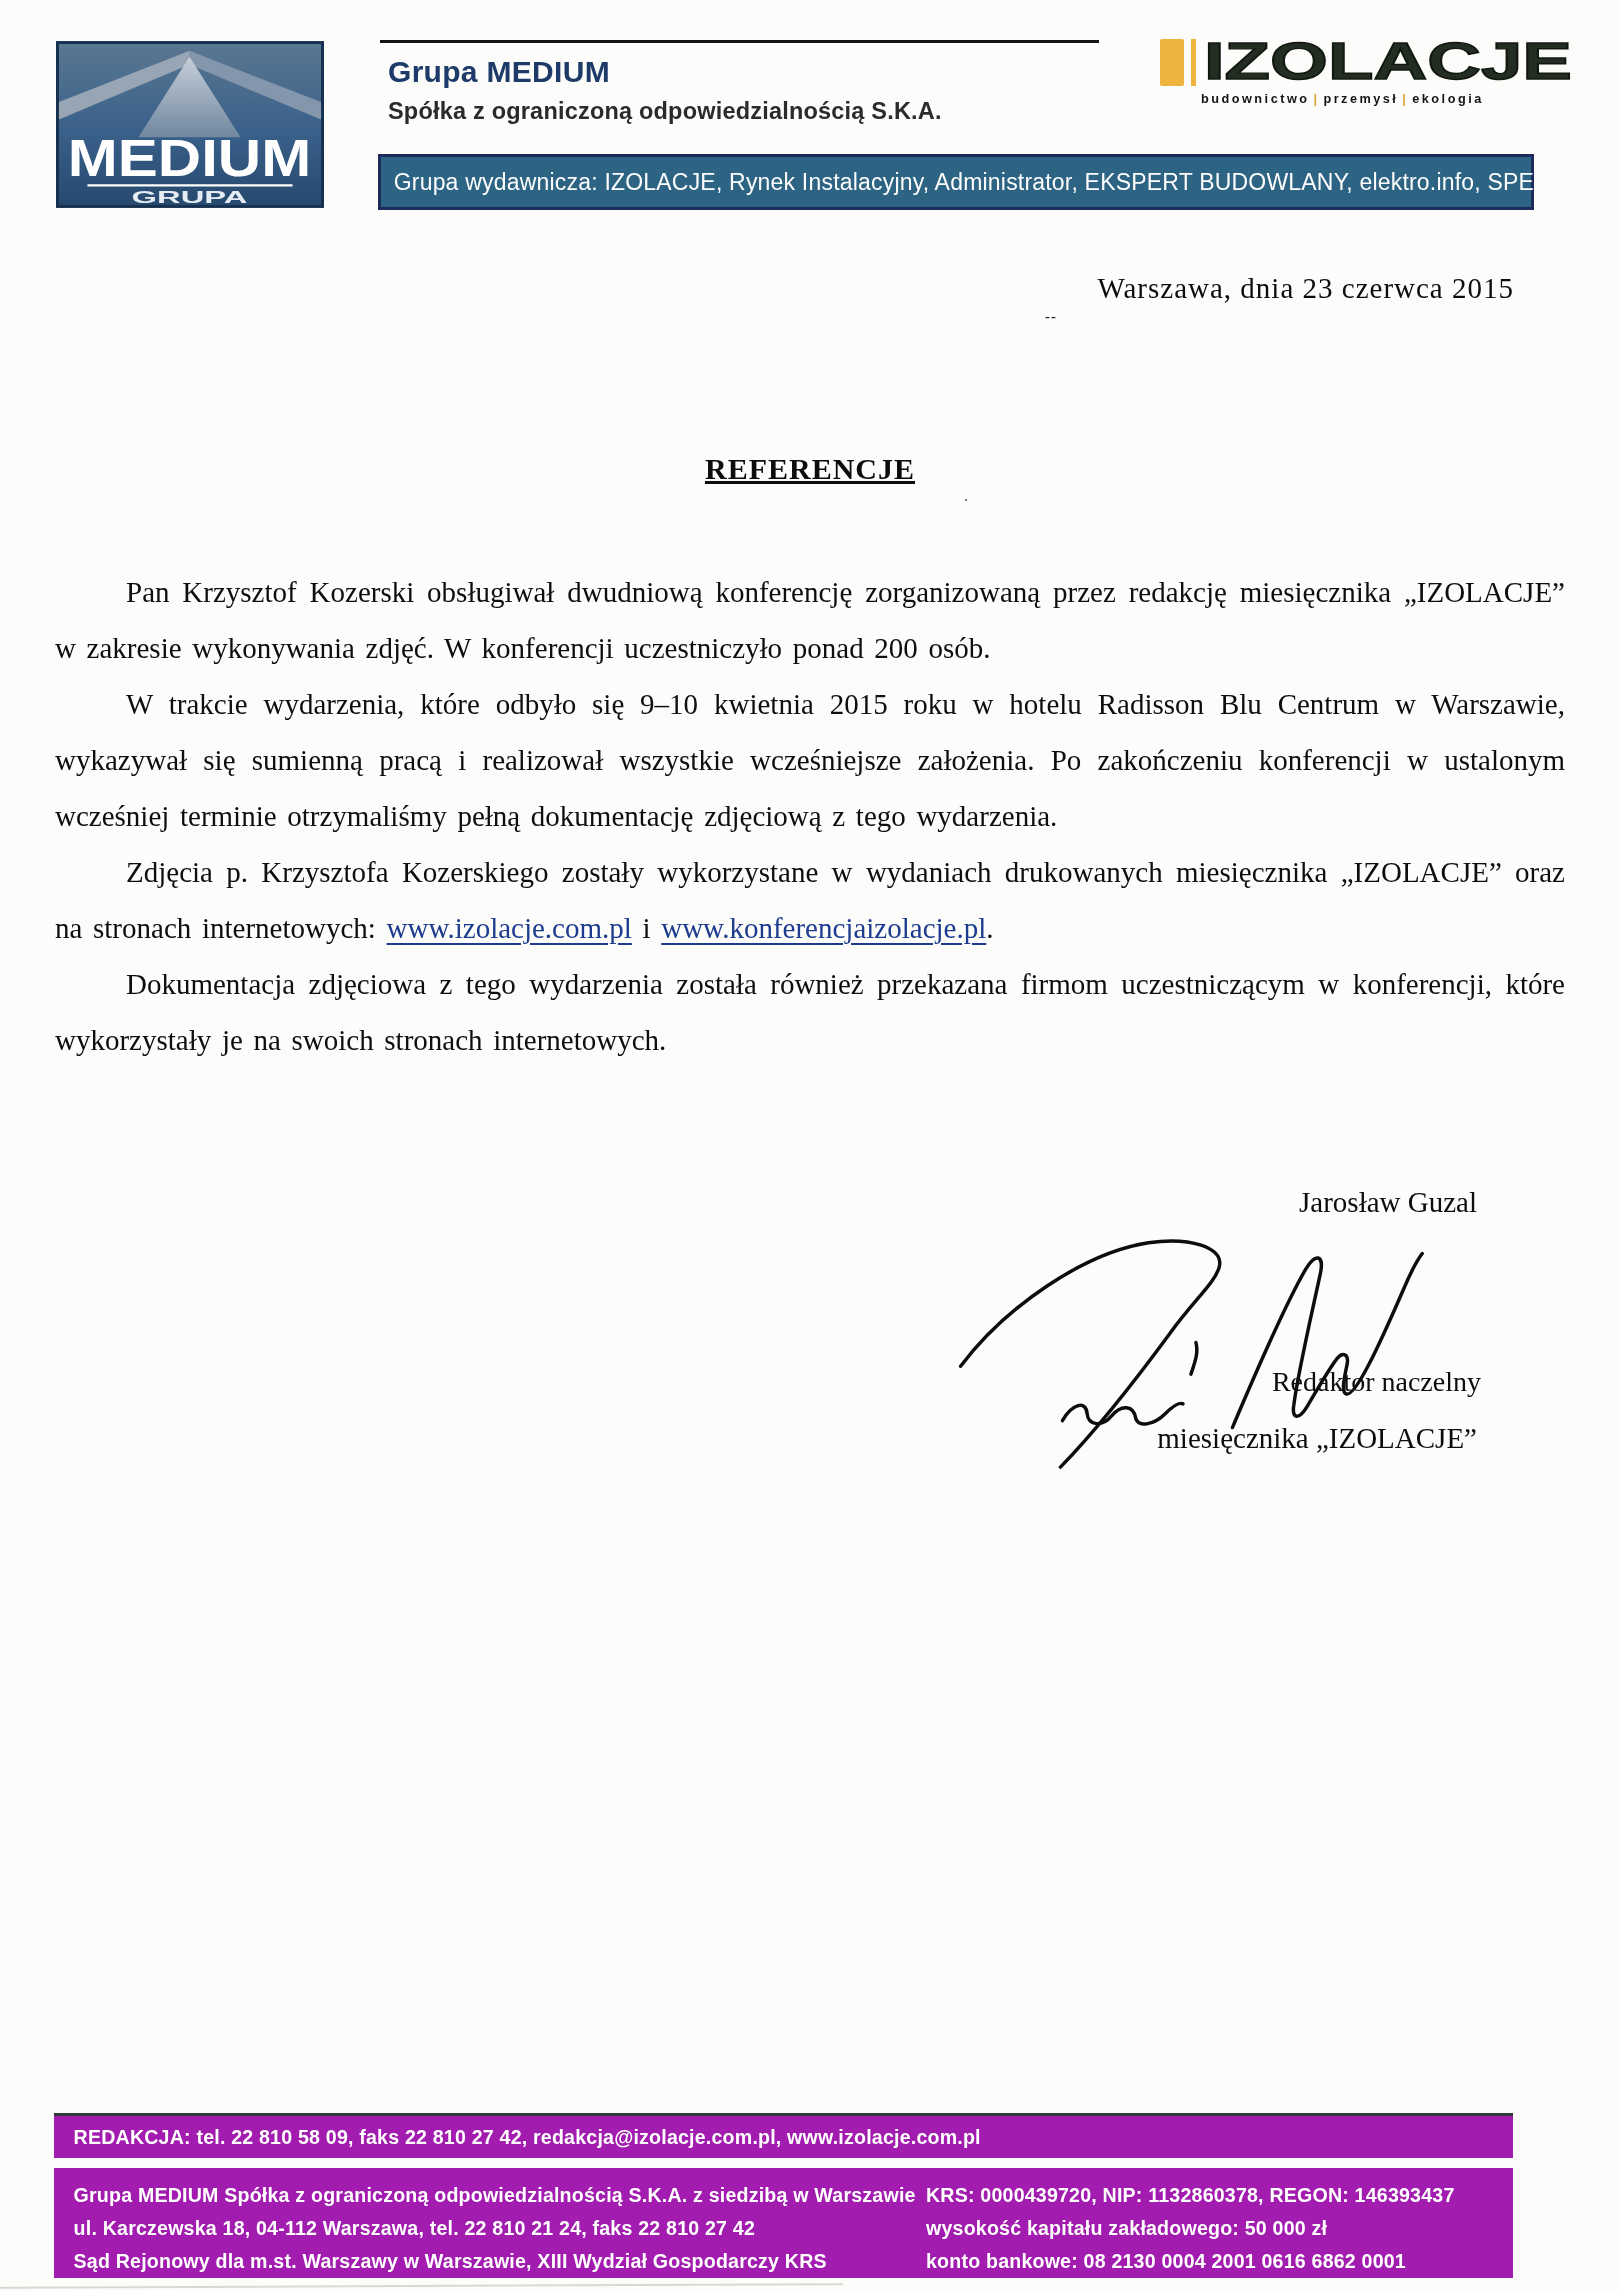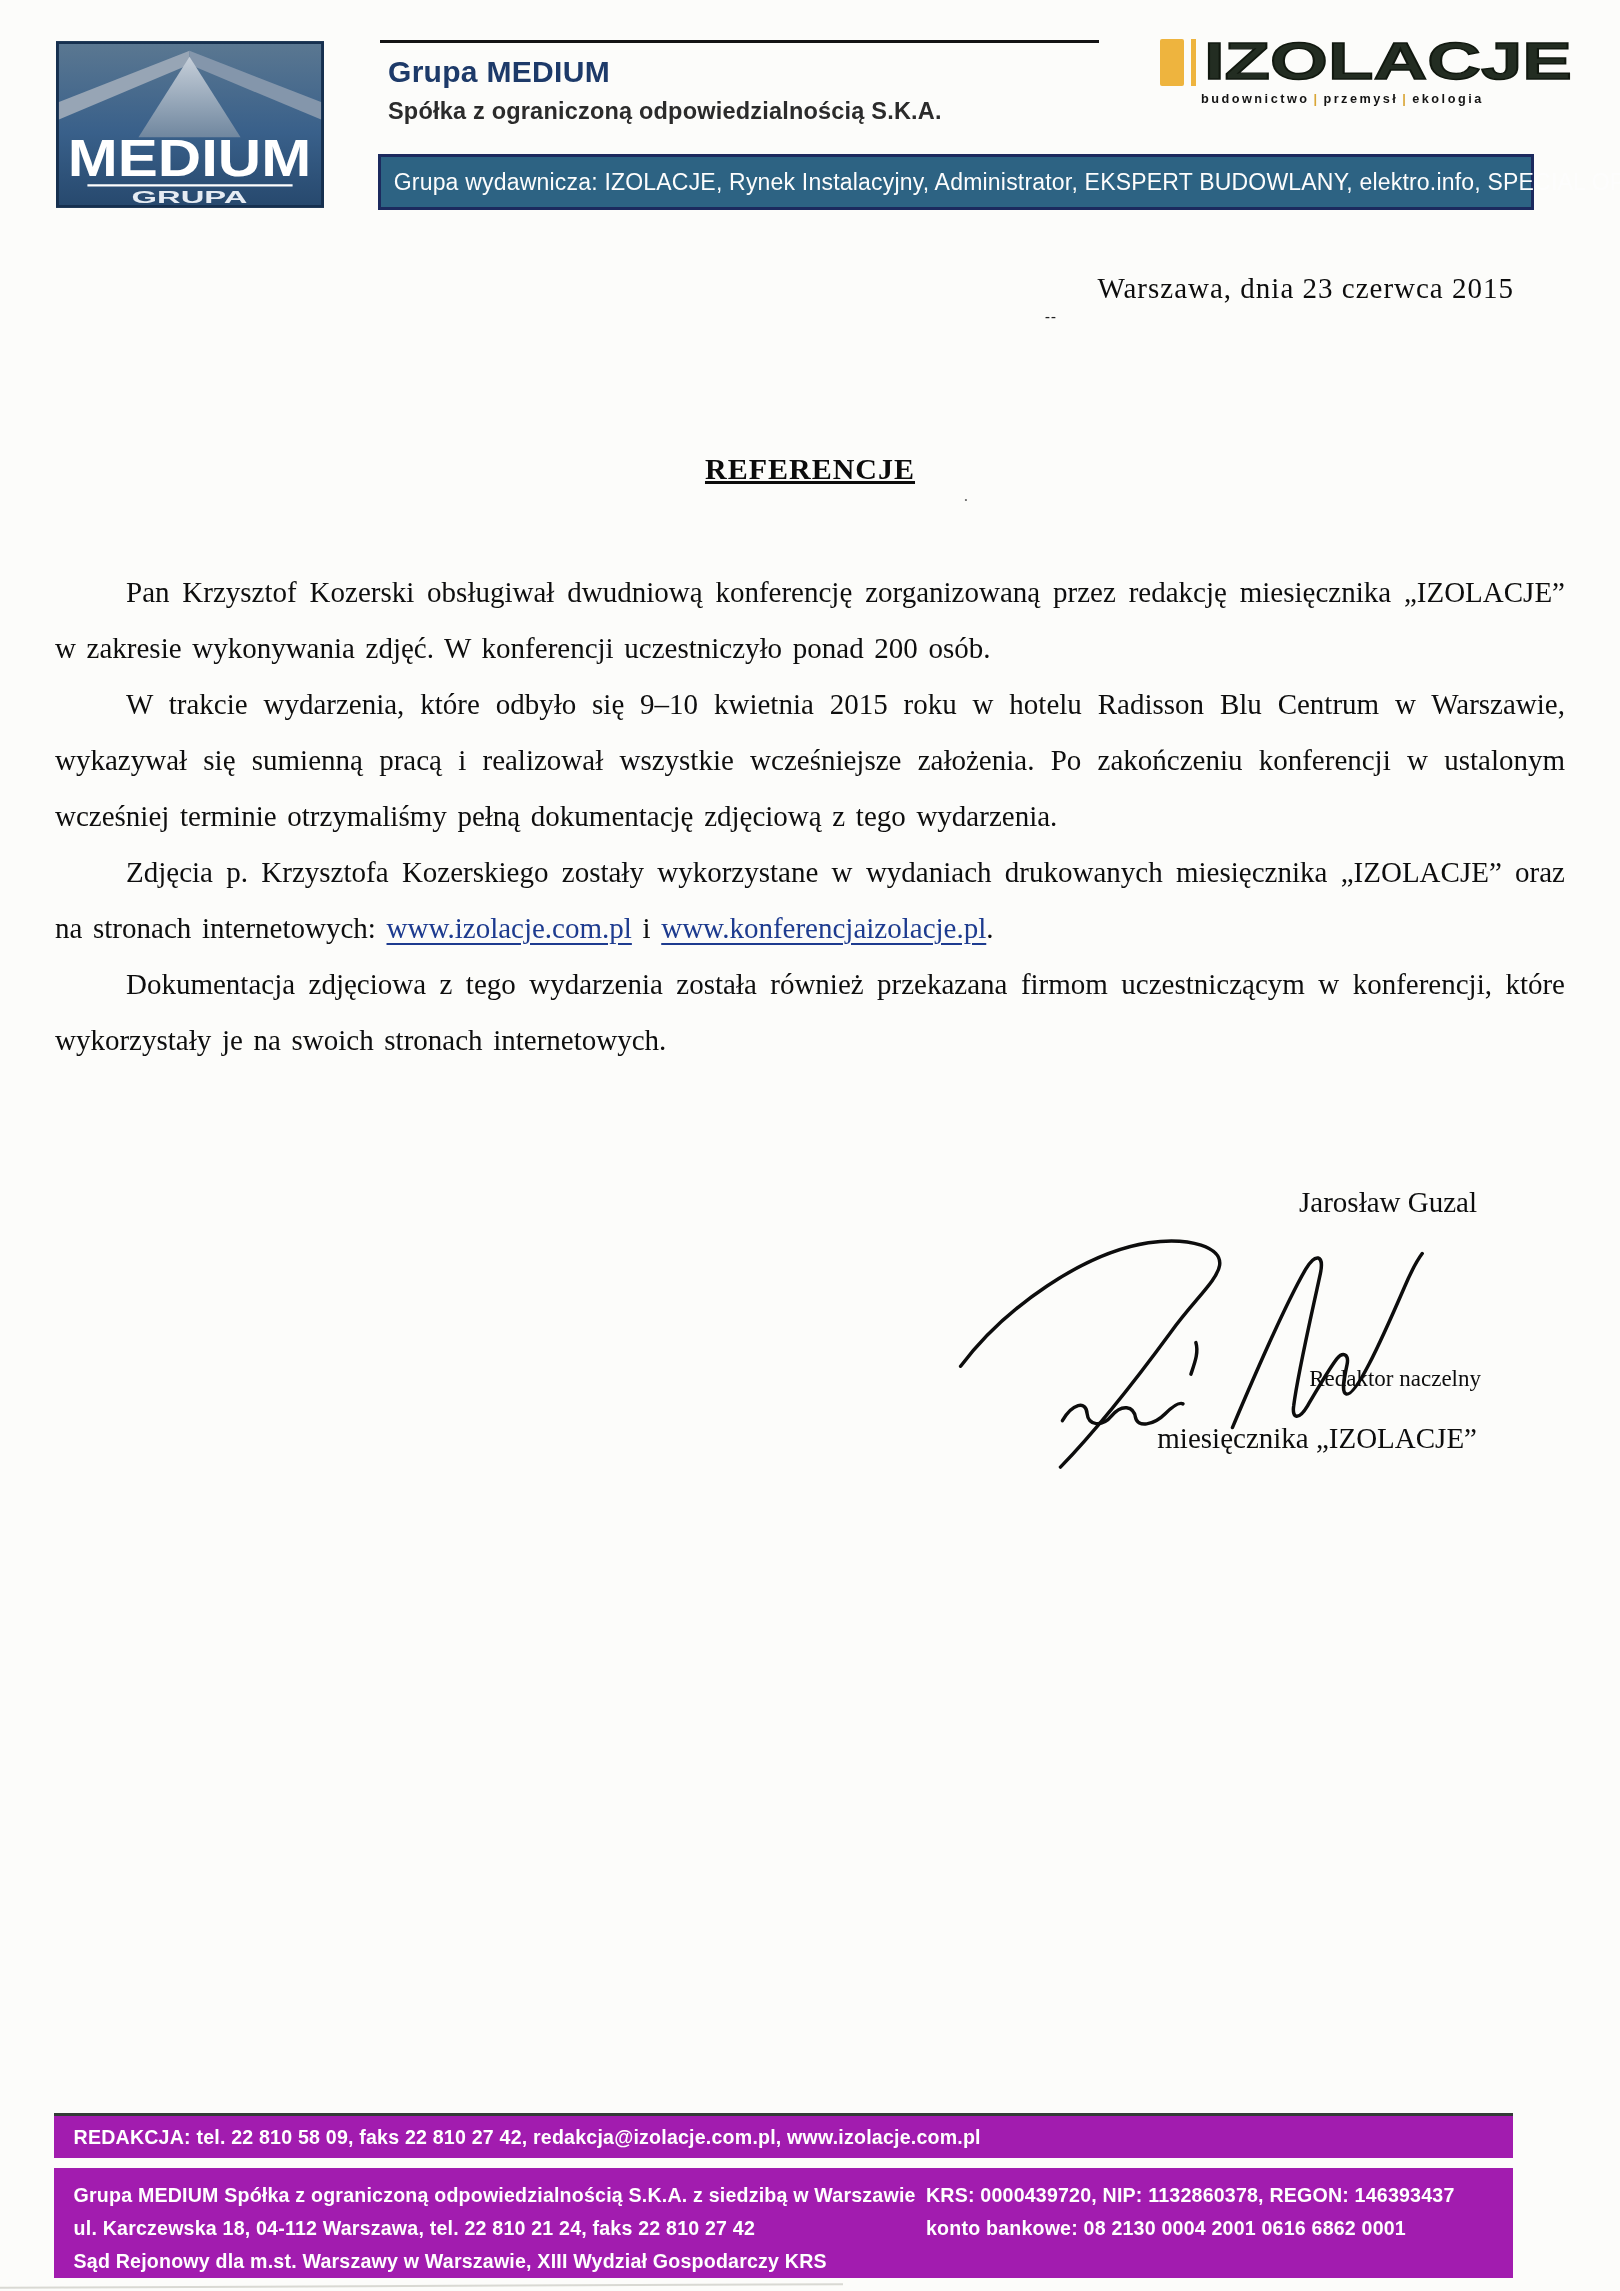--- a/index.html
+++ b/index.html
@@ -57,21 +57,21 @@
   .body-text{
     position:absolute;left:55px;top:564px;width:1510px;
     font-size:29px;line-height:56px;color:#0e0e0e;
     text-align:justify;word-spacing:3.4px;
   }
   .body-text p{margin:0;text-indent:71px;}
   .doc-link{color:#1d3b8f;text-decoration:underline;text-decoration-thickness:2px;text-underline-offset:4.9px;cursor:pointer;}
   
   .sig-name{position:absolute;right:143px;top:1186px;font-size:29px;color:#0d0d0d;}
   .sig-svg{position:absolute;left:933px;top:1218px;}
-  .sig-role1{position:absolute;right:139px;top:1366px;font-size:23px;color:#0d0d0d;margin-left:39px;}
+  .sig-role1{position:absolute;right:139px;top:1366px;font-size:28px;color:#0d0d0d;margin-left:39px;}
   .sig-role2{position:absolute;right:143px;top:1422px;font-size:29px;color:#0d0d0d;}
   
   .footer-bar{
     position:absolute;left:54px;width:1459px;
     background:#a21caf;color:#ffffff;
     font-family:"Liberation Sans","DejaVu Sans",sans-serif;
     font-weight:bold;font-size:19.6px;letter-spacing:0.2px;
     box-sizing:border-box;
   }
   .bar-redakcja{top:2113px;height:45px;border-top:3.9px solid #333b36;display:flex;align-items:center;padding-left:19.6px;white-space:nowrap;}
@@ -157,20 +157,21 @@
   </div>
 
   <div class="footer-bar bar-company">
     <div class="bar-col-left">
       <div>Grupa MEDIUM Spółka z ograniczoną odpowiedzialnością S.K.A. z siedzibą w Warszawie</div>
       <div>ul. Karczewska 18, 04-112 Warszawa, tel. 22 810 21 24, faks 22 810 27 42</div>
       <div>Sąd Rejonowy dla m.st. Warszawy w Warszawie, XIII Wydział Gospodarczy KRS</div>
     </div>
     <div class="bar-col-right">
       <div>KRS: 0000439720, NIP: 1132860378, REGON: 146393437</div>
+      <div>wysokość kapitału zakładowego: 50 000 zł</div>
       <div>konto bankowe: 08 2130 0004 2001 0616 6862 0001</div>
     </div>
   </div>
 
   <div class="bottom-smudge"></div>
 
 </div>
 
 
 </body></html>

